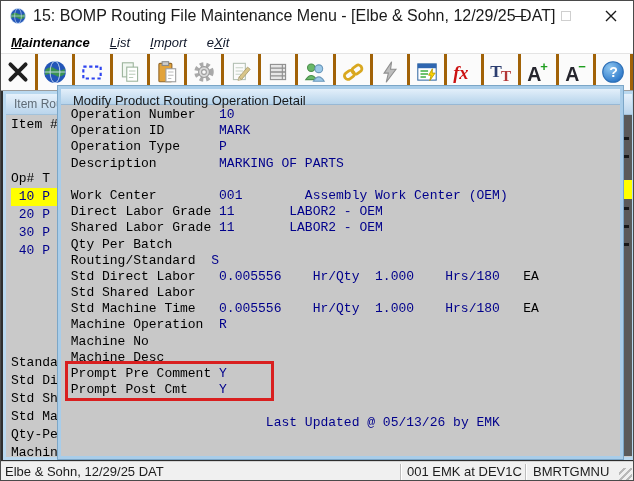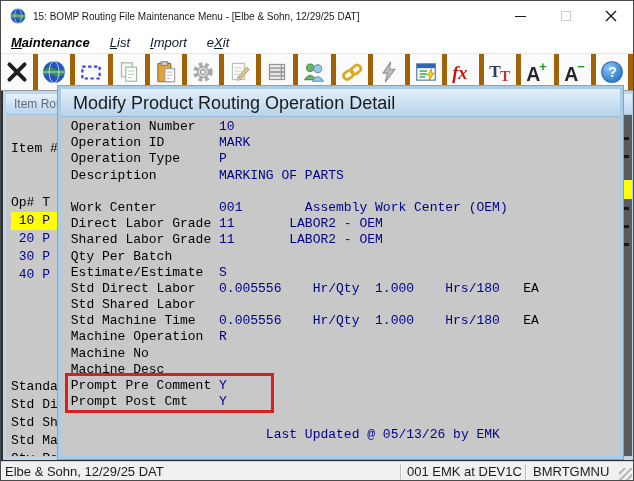--- a/index.html
+++ b/index.html
@@ -5,51 +5,51 @@
   * { margin:0; padding:0; box-sizing:border-box; }
   html,body { width:634px; height:481px; }
   body { font-family:"Liberation Sans", sans-serif; }
   #app {
     position:relative; width:634px; height:481px;
     border:1px solid #4a4a4a; background:#fff; overflow:hidden;
   }
   
   .titlebar { position:absolute; left:0; top:0; width:100%; height:30px; background:#fff; display:flex; align-items:center; }
   .titlebar .appicon { width:18px; height:18px; margin:0 6px 0 8px; }
-  .titlebar .title { font-size:10px; color:#1a1a1a; white-space:nowrap; }
+  .titlebar .title { font-size:16px; color:#1a1a1a; white-space:nowrap; }
   .wincontrols { position:absolute; right:0; top:0; height:30px; display:flex; }
   .wbtn { width:45px; height:30px; display:flex; align-items:center; justify-content:center; font-size:13px; color:#1a1a1a; cursor:default; }
   .wbtn.min span { display:block; width:11px; height:0; border-top:1.5px solid #1a1a1a; }
   .wbtn.max span { display:block; width:10px; height:10px; border:1px solid #cfcfcf; }
   .wbtn.close svg { width:12px; height:12px; }
   
   .menubar { position:absolute; left:0; top:30px; width:100%; height:22px; background:#fff; display:flex; align-items:center; font-size:13px;font-style:italic; }
   .menuitem { padding:2px 10px; white-space:nowrap; }
   .menuitem .u { text-decoration:underline; }
   .menuitem.enabled { color:#000; font-weight:bold; }
   .menuitem.dim { color:#0f172a; }
   
   .toolbar { position:absolute; left:0; top:52px; width:100%; height:38px; background:#fbfbfb; border-top:1px solid #e4e4e4; border-bottom:1px solid #9c9c9c; display:flex; }
-  .tbtn { width:37.2px; height:100%; border-right:5px solid #a16207; display:flex; align-items:center; justify-content:center; background:#fbfbfb; }
+  .tbtn { width:37.2px; height:100%; border-right:3px solid #a16207; display:flex; align-items:center; justify-content:center; background:#fbfbfb; }
   .tbtn svg { width:26px; height:26px; }
   
   .mdi { position:absolute; left:0; top:90px; width:634px; height:370px; background:#2e2e2e; }
   
   .bgwin { position:absolute; left:2px; top:0px; width:632px; height:369px; border:3px solid #b9d8ef; background:#c9c9c9; }
   .bgwin .wtitle { height:21px; background:linear-gradient(#e6f1fb,#bad5ec); border-bottom:1px solid #a3c2da; font-size:12px; color:#5f6b76; padding:3px 0 0 8px; white-space:nowrap; overflow:hidden; }
   .bgwin .wbody { position:relative; width:100%; height:calc(100% - 22px); background:#c9c9c9; font-family:"Liberation Mono", monospace; font-size:13px; overflow:hidden; }
-  .pline { position:absolute; left:5px; white-space:pre; line-height:18px; height:18px; color:#000;margin-top:24px; }
+  .pline { position:absolute; left:5px; white-space:pre; line-height:18px; height:18px; color:#000; }
   .pline.val { color:#00008b; }
   .pline.hl { background:#ffff00; right:0; }
   .rsliver { position:absolute; right:0; top:0; width:12px; height:100%; background:#5a5a5a; }
   .rsliver .ytick { position:absolute; left:0; top:65px; width:100%; height:19px; background:#ffff00; }
   .rsliver .dash { position:absolute; left:1px; width:8px; height:3px; background:#181818; }
   
   .dialog { position:absolute; left:57px; top:-5px; width:565px; height:373px; border:3px solid #a9cde9; background:#c8c8c8; box-shadow:0 0 0 1px #7ba6c7; }
-  .dialog .dtitle { height:28px; background:linear-gradient(#e3effa,#b7d4eb); border-bottom:1px solid #98b8d4; font-size:18px; color:#1a1a1a; padding:4px 0 8px 12px; }
+  .dialog .dtitle { height:16px; background:linear-gradient(#e3effa,#b7d4eb); border-bottom:1px solid #98b8d4; font-size:13px; color:#1a1a1a; padding:4px 0 8px 12px; }
   .dbody { position:relative; width:100%; height:calc(100% - 25px); font-family:"Liberation Mono", monospace; font-size:13px; padding:2px 0 16px 2px; overflow:hidden; }
   .trow { height:16.2px; line-height:16.2px; white-space:pre; }
   .trow .lbl { color:#000; white-space:pre; }
   .trow .val { color:#00008b; white-space:pre; }
   .cursorN { color:#00008b; background:#ffff00; }
   .redbox { position:absolute; left:4px; top:256px; width:209px; height:40px; border:3px solid #d91f1f; pointer-events:none; }
   
   .statusbar { position:absolute; left:0; top:460px; width:100%; height:21px; background:#f0f0f0; border-top:1px solid #d4d4d4; font-size:13px; color:#1c1c1c; }
   .spanel { position:absolute; top:0; height:100%; padding:2px 4px 0 4px; white-space:nowrap; overflow:hidden; }
   .sep { position:absolute; top:2px; width:0; height:17px; border-left:1px solid #bdbdbd; border-right:1px solid #ffffff; }
@@ -247,21 +247,21 @@
       <div class="dbody">
         <div class="trow"><span class="lbl"> Operation Number   </span><span class="val">10</span><span class="lbl"></span></div>
         <div class="trow"><span class="lbl"> Operation ID       </span><span class="val">MARK</span><span class="lbl"></span></div>
         <div class="trow"><span class="lbl"> Operation Type     </span><span class="val">P</span><span class="lbl"></span></div>
         <div class="trow"><span class="lbl"> Description        </span><span class="val">MARKING OF PARTS</span><span class="lbl"></span></div>
         <div class="trow"><span class="lbl"></span><span class="val"></span><span class="lbl"></span></div>
         <div class="trow"><span class="lbl"> Work Center        </span><span class="val">001        Assembly Work Center (OEM)</span><span class="lbl"></span></div>
         <div class="trow"><span class="lbl"> Direct Labor Grade </span><span class="val">11       LABOR2 - OEM</span><span class="lbl"></span></div>
         <div class="trow"><span class="lbl"> Shared Labor Grade </span><span class="val">11       LABOR2 - OEM</span><span class="lbl"></span></div>
         <div class="trow"><span class="lbl"> Qty Per Batch</span><span class="val"></span><span class="lbl"></span></div>
-        <div class="trow"><span class="lbl"> Estimate/Estimate  </span><span class="val">S</span><span class="lbl"></span></div>
+        <div class="trow"><span class="lbl"> Routing/Standard  </span><span class="val">S</span><span class="lbl"></span></div>
         <div class="trow"><span class="lbl"> Std Direct Labor   </span><span class="val">0.005556    Hr/Qty  1.000    Hrs/180</span><span class="lbl">   EA</span></div>
         <div class="trow"><span class="lbl"> Std Shared Labor</span><span class="val"></span><span class="lbl"></span></div>
         <div class="trow"><span class="lbl"> Std Machine Time   </span><span class="val">0.005556    Hr/Qty  1.000    Hrs/180</span><span class="lbl">   EA</span></div>
         <div class="trow"><span class="lbl"> Machine Operation  </span><span class="val">R</span><span class="lbl"></span></div>
         <div class="trow"><span class="lbl"> Machine No</span><span class="val"></span><span class="lbl"></span></div>
         <div class="trow"><span class="lbl"> Machine Desc</span><span class="val"></span><span class="lbl"></span></div>
         <div class="trow"><span class="lbl"> Prompt Pre Comment </span><span class="val">Y</span><span class="lbl"></span></div>
         <div class="trow"><span class="lbl"> Prompt Post Cmt    </span><span class="val">Y</span><span class="lbl"></span></div>
         <div class="trow"><span class="lbl"></span><span class="val"></span><span class="lbl"></span></div>
         <div class="trow"><span class="lbl">                          </span><span class="val">Last Updated @ 05/13/26 by EMK</span><span class="lbl"></span></div>

